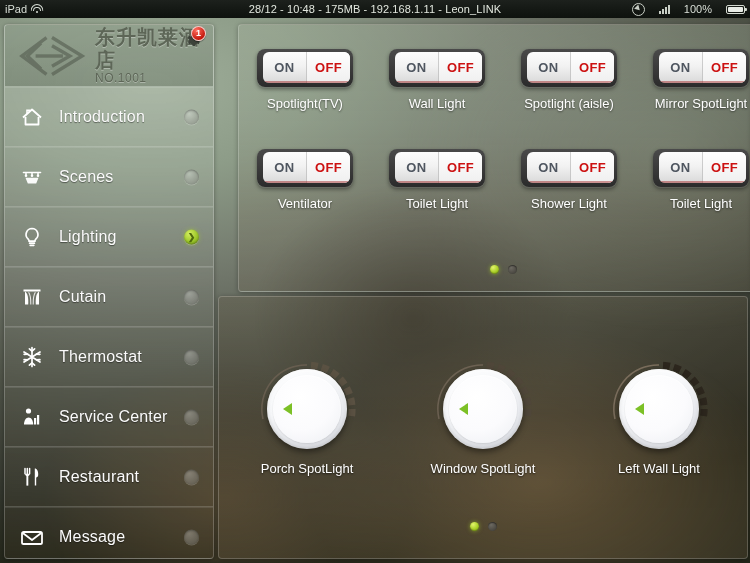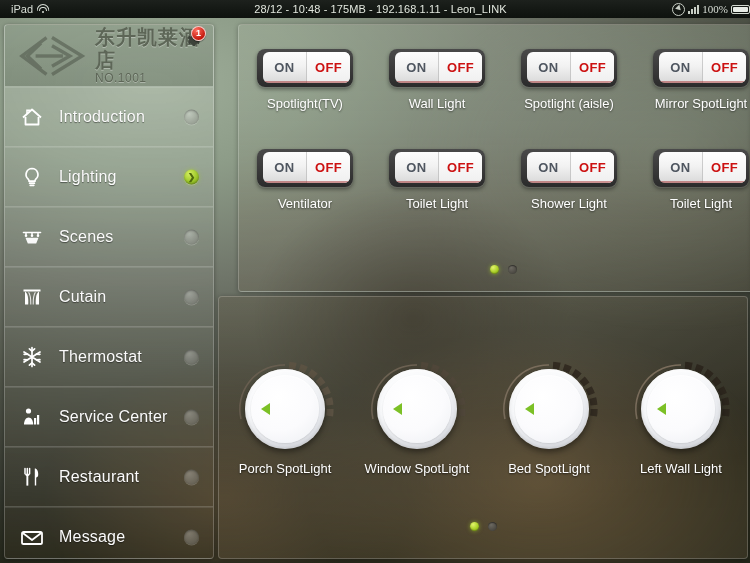--- a/index.html
+++ b/index.html
@@ -11,23 +11,23 @@
   }
   .app{position:relative;width:750px;height:563px;overflow:hidden;}
 
   
   .statusbar{
     position:absolute;left:0;top:0;width:750px;height:18px;
     background:linear-gradient(to bottom,#1d211d 0%,#141814 55%,#0e120e 100%);
     color:#d8ded6;font-size:11px;line-height:18px;
     display:flex;align-items:center;
   }
-  .sb-left{display:flex;align-items:center;gap:4px;padding-left:11px;width:190px;}
+  .sb-left{display:flex;align-items:center;gap:4px;padding-left:5px;width:190px;}
   .sb-center{flex:1;text-align:center;font-size:11px;letter-spacing:.1px;color:#e2e7de;}
-  .sb-right{width:190px;display:flex;align-items:center;justify-content:flex-end;gap:3px;font-family:Liberation Serif, serif;}
+  .sb-right{width:190px;display:flex;align-items:center;justify-content:flex-end;gap:14px;padding-right:5px;}
   .wifi{display:inline-block;width:12px;height:10px;position:relative;}
   .wifi i{position:absolute;border:1.5px solid #d8ded6;border-bottom:none;border-radius:50% 50% 0 0 / 100% 100% 0 0;left:50%;transform:translateX(-50%);}
   .wifi i:nth-child(1){width:11px;height:6px;bottom:3px;}
   .wifi i:nth-child(2){width:6px;height:3.5px;bottom:3px;}
   .wifi i:nth-child(3){width:2px;height:2px;bottom:1px;border:none;background:#d8ded6;border-radius:50%;}
   .loc{width:11px;height:11px;border:1.3px solid #c9cfc6;border-radius:50%;position:relative;}
   .loc::after{content:"";position:absolute;left:2.2px;top:2.2px;width:0;height:0;
     border-left:3px solid transparent;border-right:3px solid transparent;border-bottom:5.5px solid #c9cfc6;transform:rotate(135deg);}
   .bars{display:flex;align-items:flex-end;gap:1px;height:9px;}
   .bars span{width:2px;background:#c9cfc6;}
@@ -209,48 +209,48 @@
             <svg width="26" height="26" viewBox="0 0 26 26" aria-hidden="true">
               <path d="M4 13.5 L13 5.5 L22 13.5" fill="none" stroke="#fff" stroke-width="1.8" stroke-linejoin="round"></path>
               <path d="M6.5 13 V20.5 H19.5 V13" fill="none" stroke="#fff" stroke-width="1.8" stroke-linejoin="round"></path>
               <path d="M8 9.8 V6.2 H10.4 V7.8" fill="none" stroke="#fff" stroke-width="1.6"></path>
             </svg>
           </span>
           <span class="nav-label">Introduction</span>
           <span class="nav-dot"></span>
         </div>
 
-        <div class="nav-item active">
-          <span class="nav-icon">
-            <svg width="26" height="26" viewBox="0 0 26 26" aria-hidden="true">
-              <path d="M13 4.5a6 6 0 0 0-4 10.4c.7.7 1.1 1.4 1.1 2.3h5.8c0-.9.4-1.6 1.1-2.3A6 6 0 0 0 13 4.5z" fill="none" stroke="#fff" stroke-width="1.7"></path>
-              <path d="M10.6 19.2h4.8M11.2 21.3h3.6" stroke="#fff" stroke-width="1.7" stroke-linecap="round"></path>
-            </svg>
-          </span>
-          <span class="nav-label">Lighting</span>
-          <span class="nav-dot">
-              <span class="chev">❯</span>
-            </span>
-        </div>
-
         <div class="nav-item">
           <span class="nav-icon">
             <svg width="26" height="26" viewBox="0 0 26 26" aria-hidden="true">
               <path d="M4.5 8.5h17" stroke="#fff" stroke-width="1.6" stroke-linecap="round"></path>
               <path d="M7 8.5v2.4M13 8.5v2.4M19 8.5v2.4" stroke="#fff" stroke-width="1.5"></path>
               <circle cx="7" cy="11.8" r="1.3" fill="#fff"></circle>
                 <circle cx="13" cy="11.8" r="1.3" fill="#fff"></circle>
                 <circle cx="19" cy="11.8" r="1.3" fill="#fff"></circle>
               <path d="M6.5 13.8h13l-2.3 5.6H8.8z" fill="#fff" opacity=".95"></path>
             </svg>
           </span>
           <span class="nav-label">Scenes</span>
           <span class="nav-dot"></span>
         </div>
 
+        <div class="nav-item active">
+          <span class="nav-icon">
+            <svg width="26" height="26" viewBox="0 0 26 26" aria-hidden="true">
+              <path d="M13 4.5a6 6 0 0 0-4 10.4c.7.7 1.1 1.4 1.1 2.3h5.8c0-.9.4-1.6 1.1-2.3A6 6 0 0 0 13 4.5z" fill="none" stroke="#fff" stroke-width="1.7"></path>
+              <path d="M10.6 19.2h4.8M11.2 21.3h3.6" stroke="#fff" stroke-width="1.7" stroke-linecap="round"></path>
+            </svg>
+          </span>
+          <span class="nav-label">Lighting</span>
+          <span class="nav-dot">
+              <span class="chev">❯</span>
+            </span>
+        </div>
+
         <div class="nav-item">
           <span class="nav-icon">
             <svg width="26" height="26" viewBox="0 0 26 26" aria-hidden="true">
               <rect x="4.5" y="5.5" width="17" height="2" fill="#fff"></rect>
               <path d="M6 7.5c2.6 1.4 3.6 6.5 3.2 13H6z" fill="#fff"></path>
               <path d="M20 7.5c-2.6 1.4-3.6 6.5-3.2 13H20z" fill="#fff"></path>
               <path d="M9.6 8.2c1.6 2.2 2.3 6.7 2.2 12.3M16.4 8.2c-1.6 2.2-2.3 6.7-2.2 12.3" fill="none" stroke="#fff" stroke-width="1.1" opacity=".85"></path>
             </svg>
           </span>
           <span class="nav-label">Cutain</span>
@@ -432,55 +432,37 @@
             </svg>
             <div class="knob">
               <div class="knob-face">
                 <div class="knob-ptr"></div>
               </div>
             </div>
           </div>
           <div class="knob-label">Window SpotLight</div>
         </div>
 
+
         <div class="cell">
           <div class="knob-wrap">
             <svg class="knob-arc" viewBox="0 0 104 104" aria-hidden="true">
               <g stroke="#7a6d5c" fill="none">
                 <path d="M8 62 A44 44 0 0 1 52 8" stroke-width="1.6"></path>
               </g>
-              <g stroke="#322b21" stroke-width="7" fill="none">
+              <g stroke="#2c261d" stroke-width="7" fill="none">
                 <path d="M56 8.2 A44 44 0 0 1 96 62" stroke-dasharray="7 4"></path>
               </g>
             </svg>
             <div class="knob">
               <div class="knob-face">
                 <div class="knob-ptr"></div>
               </div>
             </div>
           </div>
-          <div class="knob-label">Bed SpotLight</div>
-        </div>
-
-        <div class="cell">
-          <div class="knob-wrap">
-            <svg class="knob-arc" viewBox="0 0 104 104" aria-hidden="true">
-              <g stroke="#7a6d5c" fill="none">
-                <path d="M8 62 A44 44 0 0 1 52 8" stroke-width="1.6"></path>
-              </g>
-              <g stroke="#2c261d" stroke-width="7" fill="none">
-                <path d="M56 8.2 A44 44 0 0 1 96 62" stroke-dasharray="7 4"></path>
-              </g>
-            </svg>
-            <div class="knob">
-              <div class="knob-face">
-                <div class="knob-ptr"></div>
-              </div>
-            </div>
-          </div>
           <div class="knob-label">Left Wall Light</div>
         </div>
 
       </div>
 
       <div class="dots" style="top:225px;">
         <span class="dot on"></span>
         <span class="dot"></span>
       </div>
     </div>

